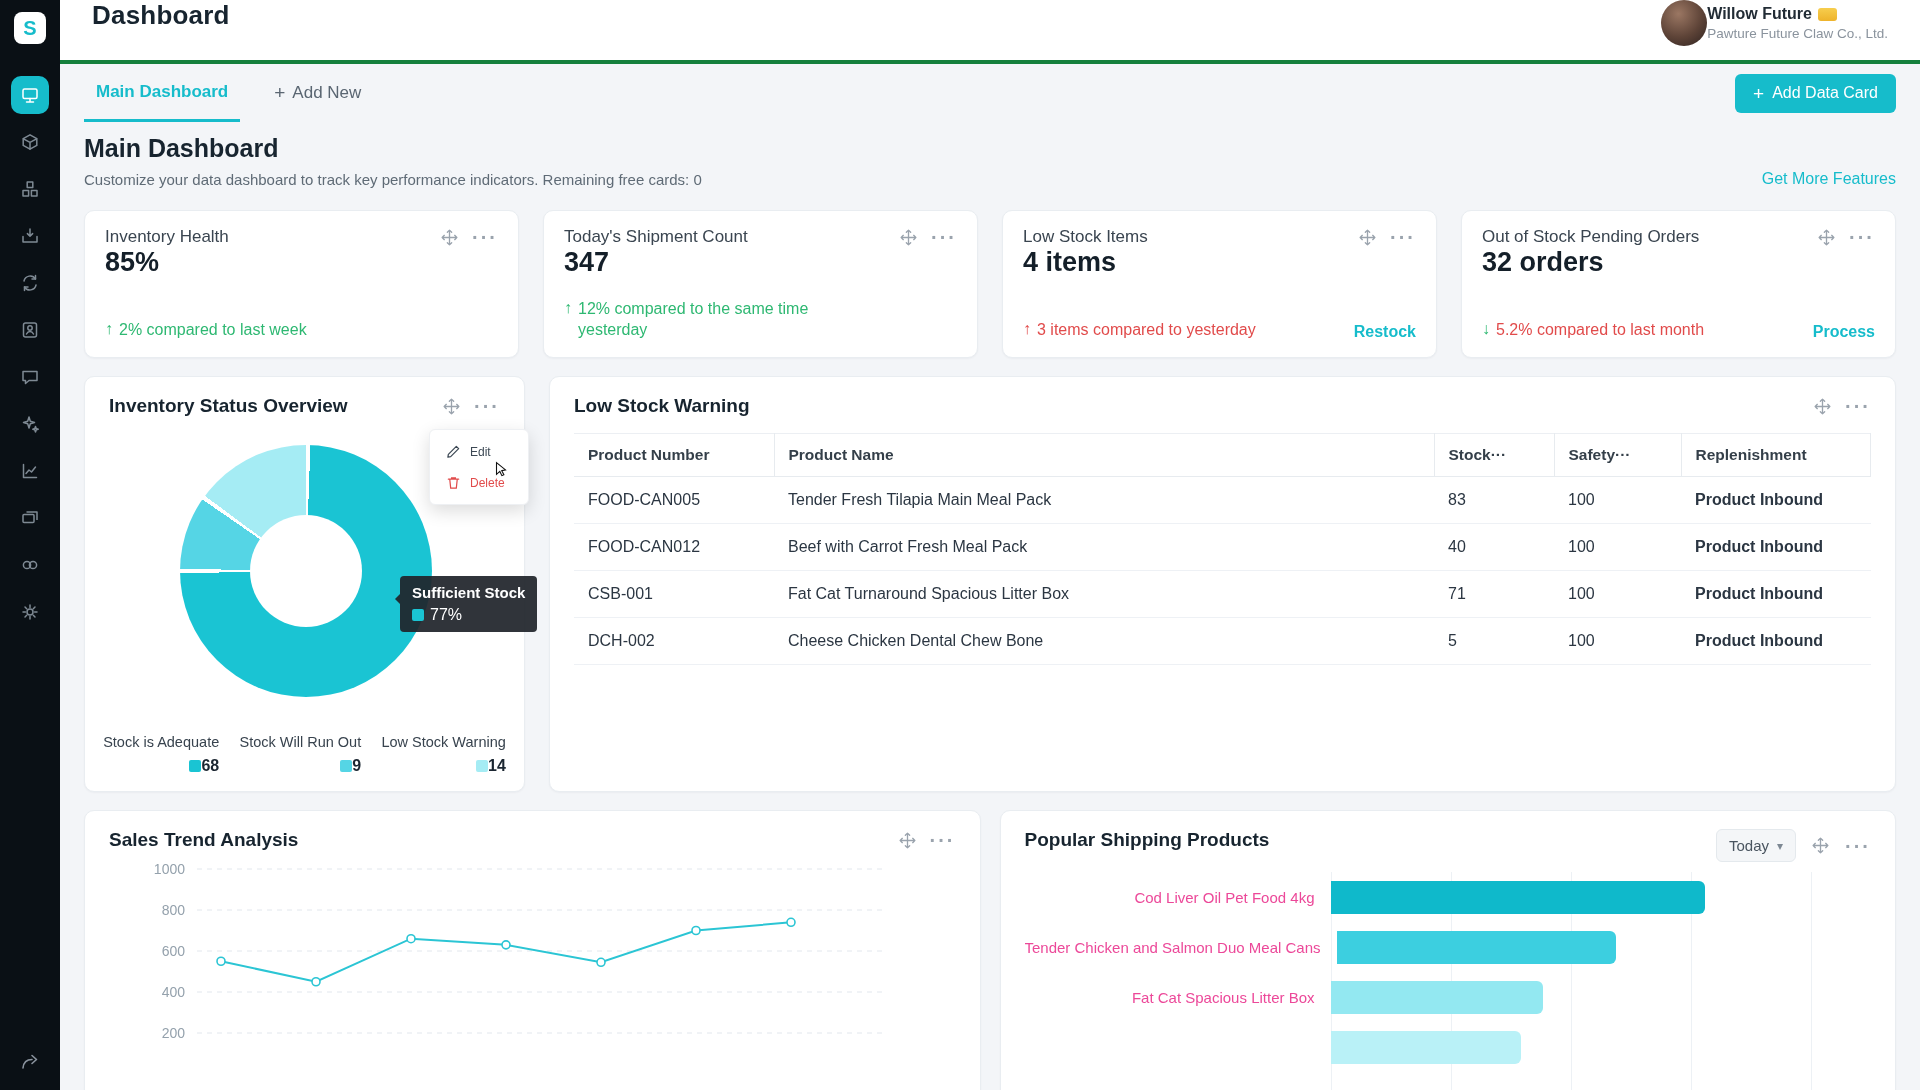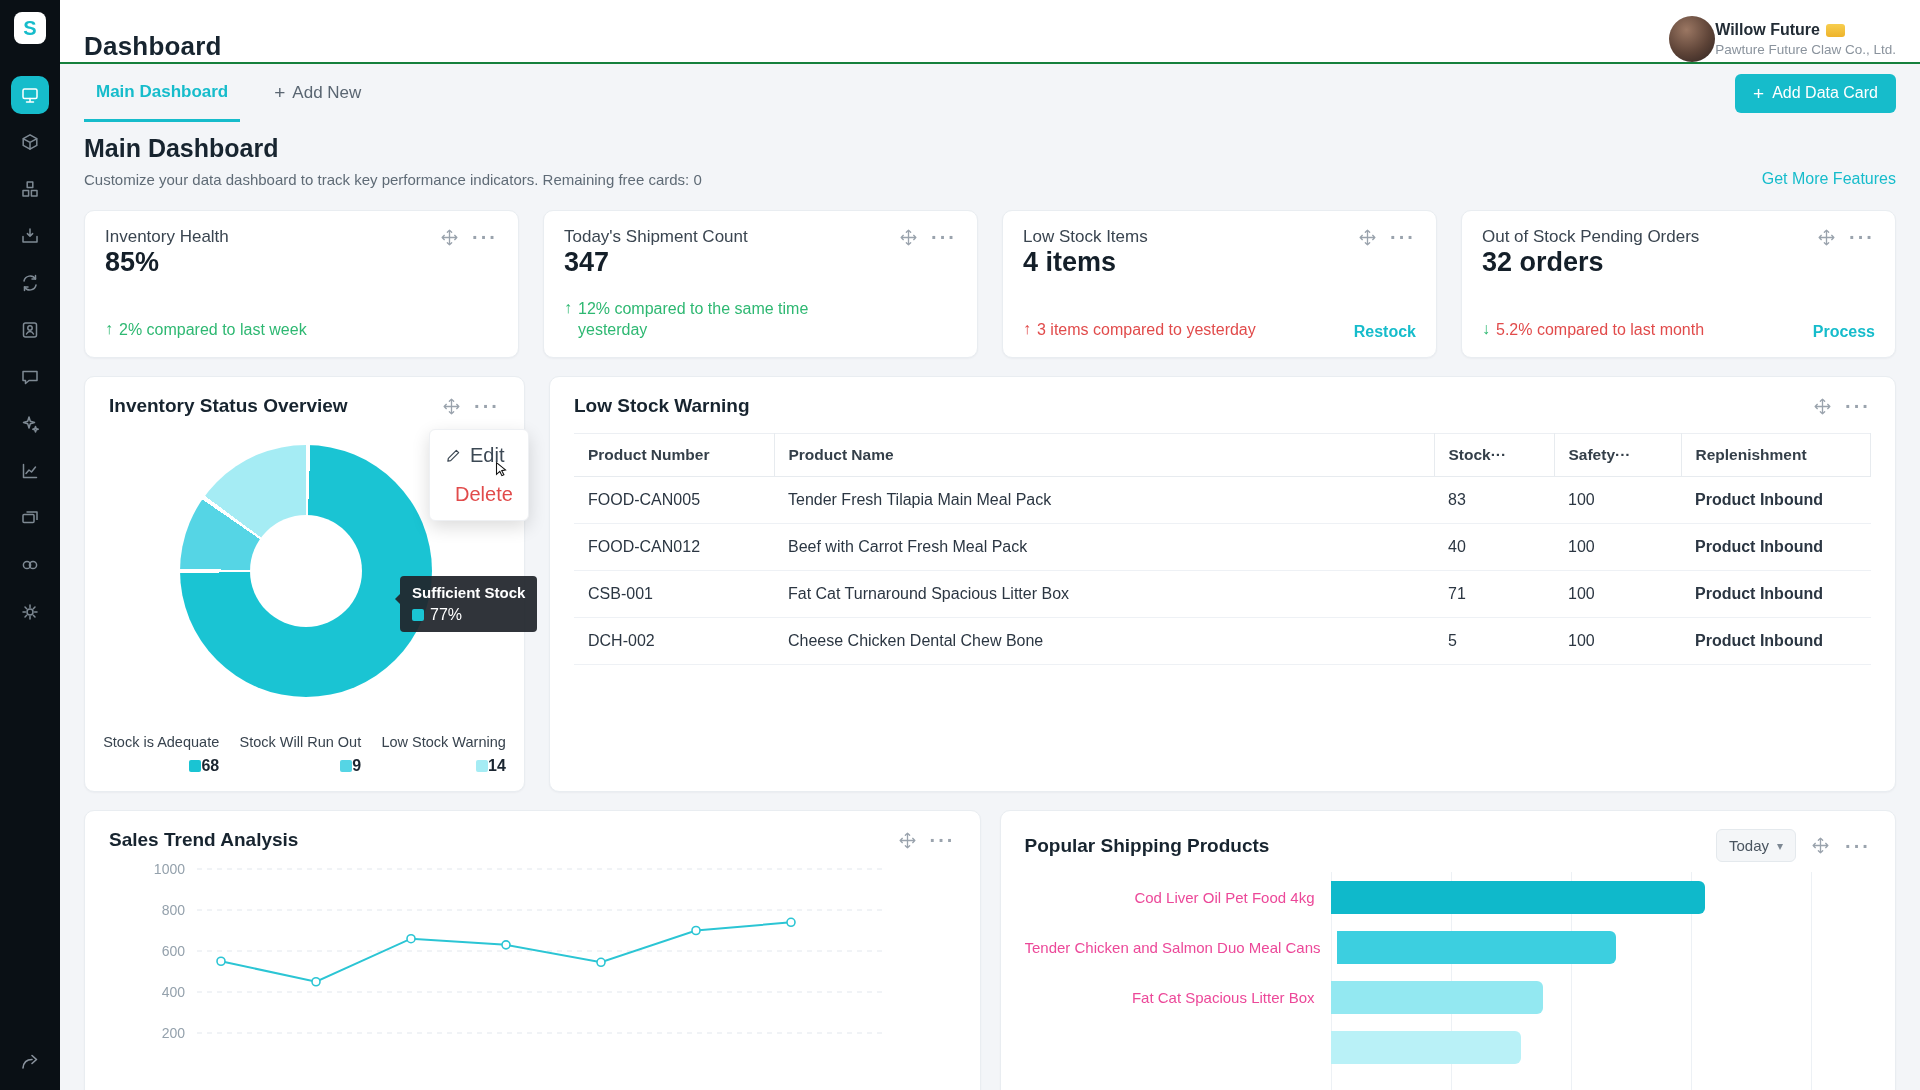--- a/index.html
+++ b/index.html
@@ -20,22 +20,22 @@
         justify-content:center;color:var(--teal);font-weight:bold;font-size:20px;cursor:pointer}
   .side-nav{margin-top:32px;display:flex;flex-direction:column;align-items:center}
   .side-item{width:38px;height:38px;border-radius:10px;display:flex;align-items:center;
              justify-content:center;margin-bottom:9px;cursor:pointer}
   .side-item.active{background:var(--teal)}
   .side-item svg{display:block}
   .side-bottom{position:absolute;bottom:14px;left:50%;transform:translateX(-50%);cursor:pointer}
 
   
   .main{flex:1;display:flex;flex-direction:column;min-width:0}
-  .topbar{flex:0 0 64px;height:64px;background:#fff;border-bottom:2px solid #15803d;display:flex;
-          align-items:flex-end;padding:0 24px}
+  .topbar{flex:0 0 64px;height:64px;background:#fff;border-bottom:4px solid #15803d;display:flex;
+          align-items:flex-start;padding:0 32px}
   .topbar h1{font-size:26px;margin:0;font-weight:bold;letter-spacing:.2px}
   .user{margin-left:auto;display:flex;align-items:center;gap:0;cursor:pointer}
   .avatar{width:46px;height:46px;border-radius:50%;
           background:radial-gradient(circle at 38% 30%,#9b7763,#5d4337 55%,#2c211f 100%)}
   .user-name-row{font-size:16px;font-weight:bold;color:#222c35;display:flex;align-items:center;gap:6px}
   .vip{width:19px;height:13px;border-radius:3px;background:linear-gradient(#f7ce4e,#eeb32b);display:inline-block}
   .company{font-size:13.5px;color:#8a939d;margin-top:3px}
 
   
   .content{flex:1;padding:0 24px;overflow:hidden}
@@ -50,21 +50,21 @@
   .btn-primary .plus{font-size:19px;line-height:1}
   .pagehead{display:flex;justify-content:space-between;margin-top:12px}
   .pagehead h2{font-size:25px;margin:0;font-weight:bold}
   .pagehead p{margin:8px 0 0;font-size:15px;color:#5f6b76}
   .teal-link{color:var(--teal);cursor:pointer;text-decoration:none}
   .pagehead .teal-link{align-self:flex-end;font-size:16px}
 
   
   .card{background:#fff;border:1px solid var(--line);border-radius:10px;
         box-shadow:0 1px 2px rgba(16,24,40,.04)}
-  .card-head{display:flex;align-items:center;justify-content:space-between}
+  .card-head{display:flex;justify-content:space-between}
   .card-title{font-size:19px;font-weight:bold;color:var(--ink)}
   .card-icons{display:flex;align-items:center;gap:14px}
   .icon-btn{display:flex;cursor:pointer}
   .dots{font-size:20px;font-weight:bold;color:var(--icon);letter-spacing:2px;line-height:1;cursor:pointer}
 
   
   .kpi-row{display:flex;gap:24px;margin-top:22px}
   .kpi{flex:1;height:148px;padding:16px 20px;position:relative}
   .kpi-title{font-size:17px;color:#3a4550}
   .kpi-value{font-size:27px;font-weight:bold;color:#141f29;margin-top:0}
@@ -79,21 +79,21 @@
   .donut{position:absolute;left:95px;top:68px;width:252px;height:252px;border-radius:50%;cursor:pointer}
   .donut::after{content:"";position:absolute;inset:70px;background:#fff;border-radius:50%}
   .legend{position:absolute;left:0;right:0;bottom:16px;display:flex;justify-content:space-around;padding:0 8px}
   .leg{text-align:center}
   .leg-label{font-size:14.5px;color:#38434e}
   .leg-val{margin-top:7px;display:flex;align-items:center;justify-content:flex-end;
            font-size:16px;font-weight:normal;color:#1b2631}
   .leg-sq,.tt-sq{width:12px;height:12px;border-radius:2px;display:inline-block}
   .menu{position:absolute;top:52px;left:344px;width:100px;background:#fff;border:1px solid #eef0f3;
         border-radius:6px;box-shadow:0 6px 18px rgba(0,0,0,.14);padding:6px;z-index:40}
-  .menu-item{display:flex;align-items:center;gap:9px;padding:8px 10px;font-size:20px;color:#3c4854;
+  .menu-item{display:flex;align-items:center;gap:9px;padding:8px 10px;font-size:12px;color:#3c4854;
              border-radius:4px;cursor:pointer}
   .menu-item.danger{color:var(--red)}
   .cursor{position:absolute;left:62px;top:30px}
   .tooltip{position:absolute;left:315px;top:199px;background:rgba(32,37,43,.93);color:#fff;border-radius:4px;
            padding:8px 12px;z-index:30;white-space:nowrap}
   .tooltip::before{content:"";position:absolute;left:-10px;top:18px;border:5px solid transparent;
                    border-right-color:rgba(32,37,43,.93)}
   .tt-label{font-size:15px;font-weight:bold}
   .tt-val{margin-top:5px;display:flex;align-items:center;gap:6px;font-size:16px}
 

